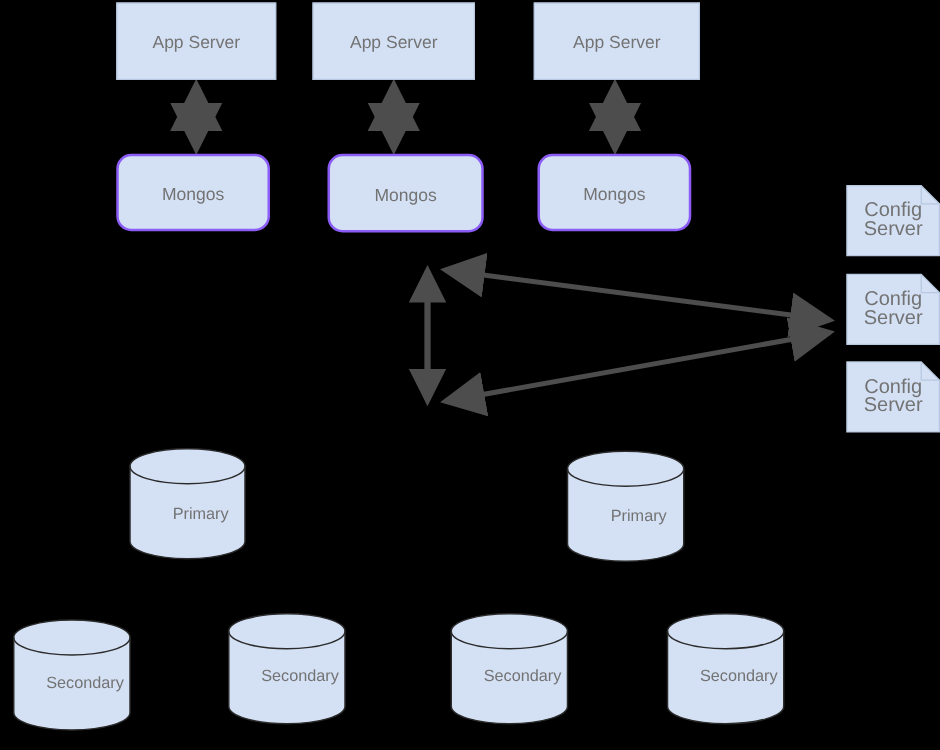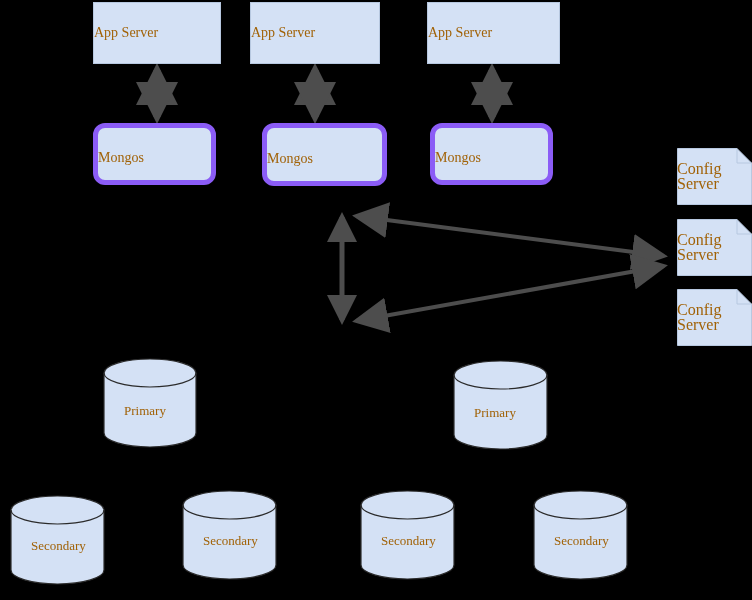--- a/index.html
+++ b/index.html
@@ -19,37 +19,37 @@
     overflow: hidden;
   }
   .node {
     position: absolute;
     box-sizing: border-box;
   }
   .node-label {
     position: absolute;
     left: 0;
     right: 0;
-    text-align: left;
-    color: #a16207;
-    font-family: Liberation Serif, serif;
+    text-align: center;
+    color: #737373;
+    font-family: Liberation Sans, sans-serif;
     font-size: 14px;
     line-height: 16px;
     white-space: pre-line;
     pointer-events: none;
   }
   
   .box-rect {
     background: #d4e1f5;
     border: 1px solid #b7c8e0;
   }
   
   .box-round {
     background: #d4e1f5;
-    border: 5px solid #8b5cf6;
+    border: 2px solid #8b5cf6;
     border-radius: 12px;
   }
   .svg-layer {
     position: absolute;
     left: 0;
     top: 0;
     width: 752px;
     height: 600px;
     overflow: visible;
   }

